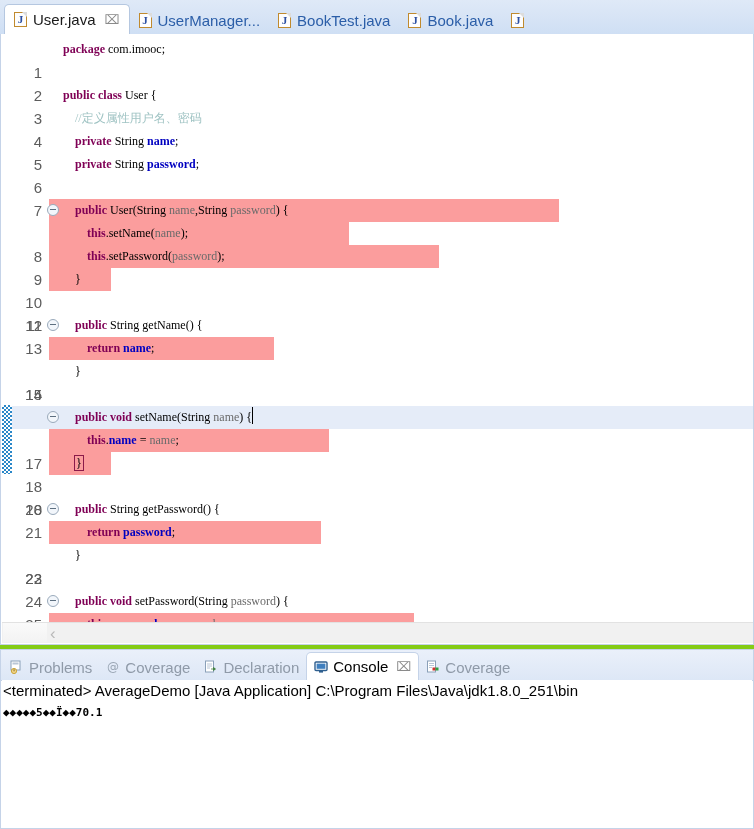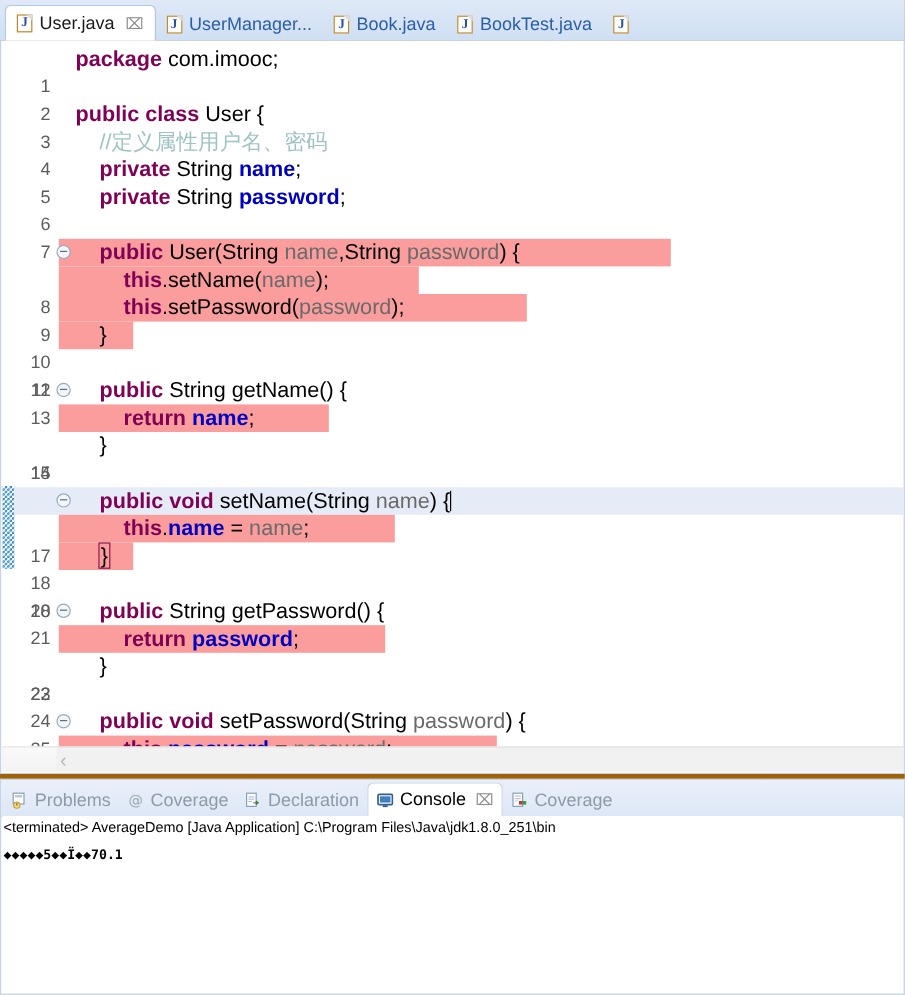--- a/index.html
+++ b/index.html
@@ -2,21 +2,21 @@
 <html><head>
 <meta charset="utf-8">
 <style>
   html,body{margin:0;padding:0;}
   body{
     width:754px;height:829px;overflow:hidden;
     background:#ffffff;
     font-family:"Liberation Sans", sans-serif;
     -webkit-font-smoothing:antialiased;
   }
-  .app{position:relative;width:754px;height:829px;background:#a16207;}
+  .app{position:relative;width:754px;height:829px;background:#84cc16;}
 
   
   .tabbar{
     position:absolute;left:0;top:0;width:754px;height:34px;
     background:linear-gradient(#dfe9f7,#cfdff4);
     border-bottom:1px solid #b5c7e0;
     display:flex;align-items:flex-end;overflow:hidden;
   }
   .tab{
     display:flex;align-items:center;gap:6px;
@@ -86,22 +86,22 @@
     content:"";position:absolute;left:2px;top:4px;width:6px;height:1px;background:#5d6f80;
   }
   .hl{
     position:absolute;left:48px;top:0;height:23px;background:#fb9d9d;
   }
   .curline{
     position:absolute;left:11px;top:0;width:743px;height:23px;background:#e5ecf8;
   }
   .code{
     position:absolute;left:62px;top:0;height:23px;
-    font-family:Liberation Sans, sans-serif;
-    font-size:18px;line-height:23px;white-space:pre;color:#000000;
+    font-family:Liberation Serif, serif;
+    font-size:12px;line-height:23px;white-space:pre;color:#000000;
   }
   .kw{color:#7f0055;font-weight:bold;}
   .fld{color:#0000c0;font-weight:bold;}
   .param{color:#6a6a6a;}
   .cmt{color:#9fc3c3;}
   .caret{
     display:inline-block;width:0;border-left:1px solid #000;height:17px;
     vertical-align:-3px;margin-left:0px;
   }
   .bracketbox{
@@ -144,21 +144,21 @@
     padding-left:7px;
   }
   .vicon{width:14px;height:14px;flex:0 0 14px;position:relative;display:inline-block;}
 
   .console-body{
     position:absolute;left:1px;top:30px;width:750px;height:147px;
     background:#ffffff;overflow:hidden;
   }
   .console-head{
     position:absolute;left:1px;top:2px;white-space:nowrap;
-    font-size:12px;color:#000;font-family:"Liberation Sans",sans-serif;
+    font-size:15px;color:#000;font-family:"Liberation Sans",sans-serif;
   }
   .console-out{
     position:absolute;left:1px;top:26px;white-space:pre;
     font-size:11px;color:#000;
     font-family:"DejaVu Sans Mono","Liberation Mono",monospace;
     font-weight:bold;
   }
 </style>
 </head>
 <body>
@@ -170,25 +170,25 @@
       <span class="jicon"></span>
       <span>User.java</span>
       <span class="tabclose">⌧</span>
     </div>
     <div class="tab">
       <span class="jicon"></span>
       <span>UserManager...</span>
     </div>
     <div class="tab">
       <span class="jicon"></span>
-      <span>Book.java</span>
+      <span>BookTest.java</span>
     </div>
     <div class="tab">
       <span class="jicon"></span>
-      <span>BookTest.java</span>
+      <span>Book.java</span>
     </div>
     <div class="tab">
       <span class="jicon"></span>
       <span></span>
     </div>
   </div>
 
   <div class="editor">
 
     <div class="changebar">

